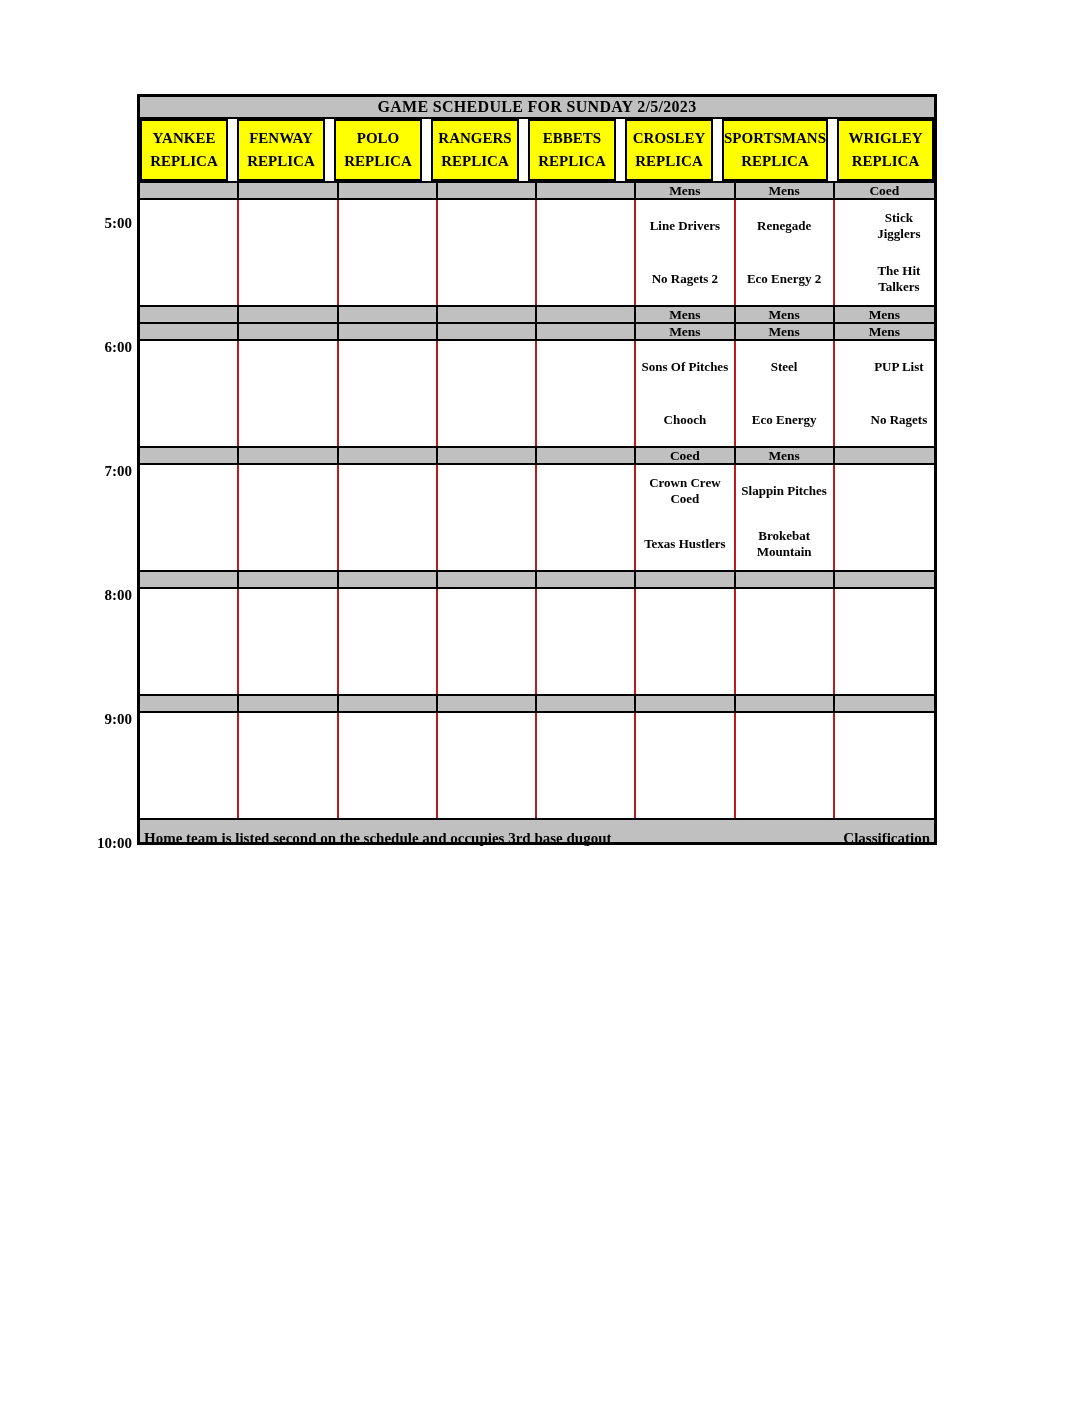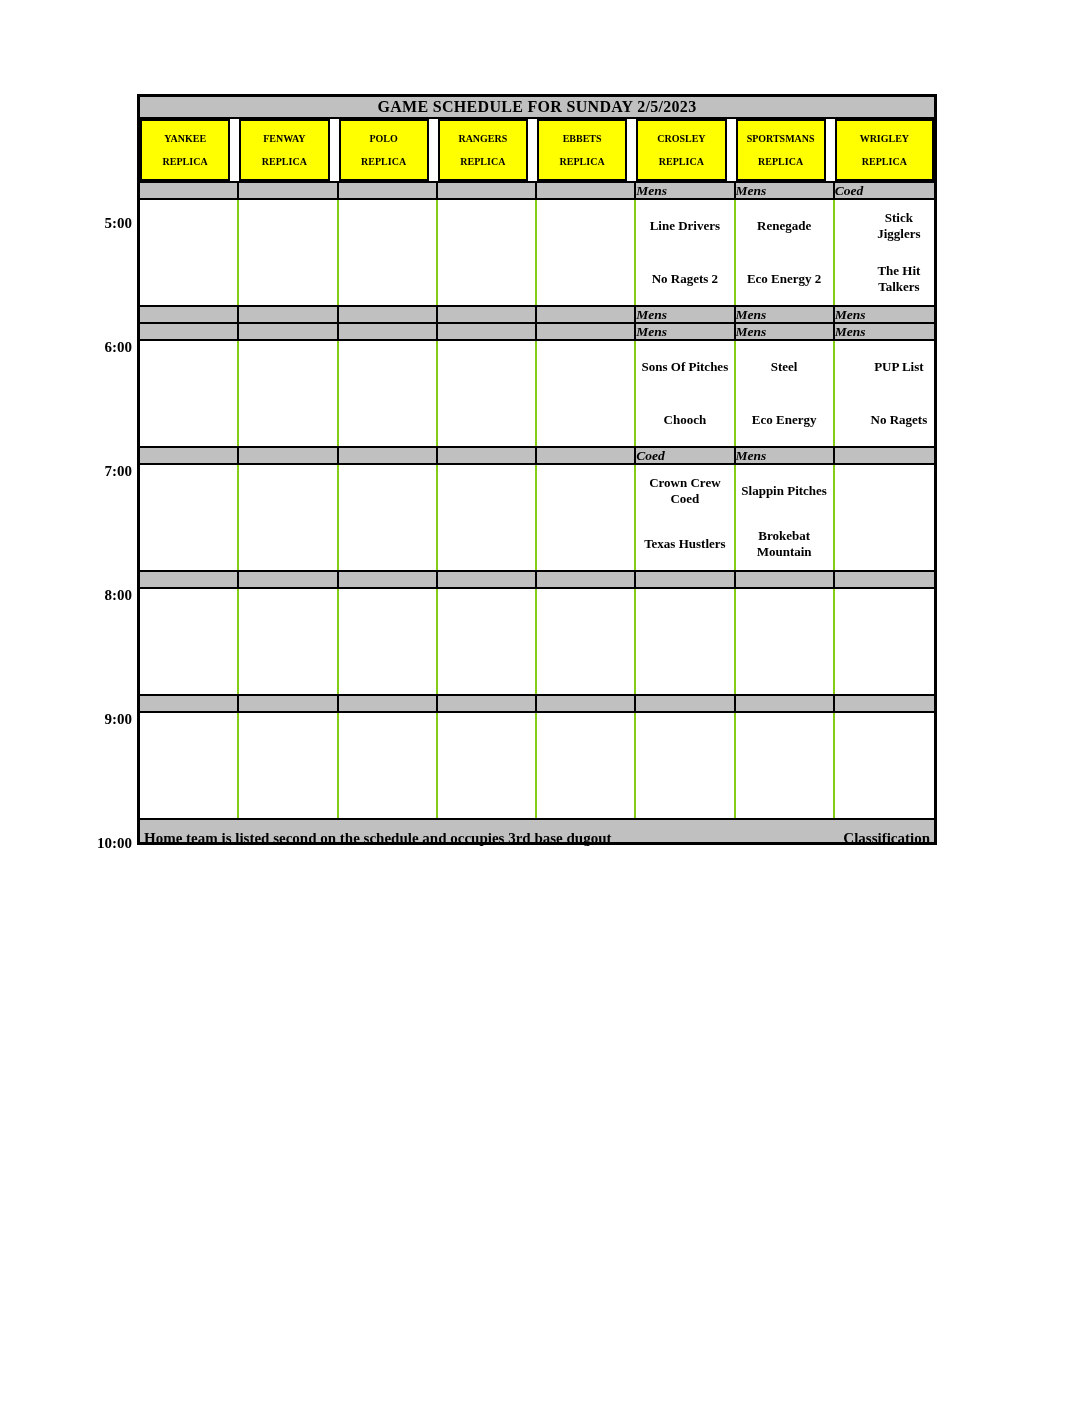--- a/index.html
+++ b/index.html
@@ -24,32 +24,32 @@
     height: 22px; background: #c0c0c0;
     text-align: center; font-size: 16px; line-height: 20px;
     letter-spacing: 0.3px;
   }
 
   
   .header-row { height: 64px; background: #ffffff; }
   .hcell {
     background: #ffff00; border: 2px solid #000; margin-right: 9px; height: 100%;
     display: flex; flex-direction: column; justify-content: center; gap: 10px;
-    text-align: center; font-size: 10px; line-height: 13px;
+    text-align: center; font-size: 15px; line-height: 13px;
   }
   .hcell.last { margin-right: 0; }
 
   
   .class-row { height: 17px; background: #c0c0c0; font-size: 13.5px; }
-  .cslot { border-right: 2px solid #000; line-height: 15px; overflow: hidden; font-style: italic; }
+  .cslot { border-right: 2px solid #000; text-align: center; line-height: 15px; overflow: hidden; }
   .cslot.last { border-right: none; }
 
   
   .game-row { height: 107px; background: #ffffff; font-size: 13px; }
-  .gslot { border-right: 2px solid #84cc16; display: flex; flex-direction: column; }
+  .gslot { border-right: 2px solid #b91c1c; display: flex; flex-direction: column; }
   .gslot.last { border-right: none; margin-left: 29px; }
   .team {
     flex: 1; display: flex; align-items: center; justify-content: center;
     text-align: center; line-height: 16px; padding: 0 5px;
   }
 
   
   .footer-row {
     height: 22px; background: #c0c0c0;
     display: flex; justify-content: space-between;

